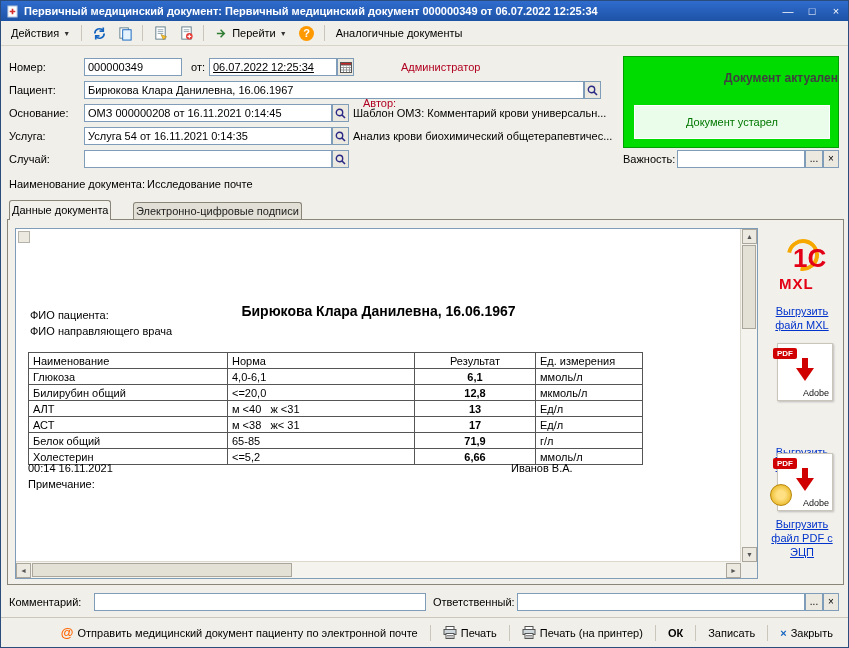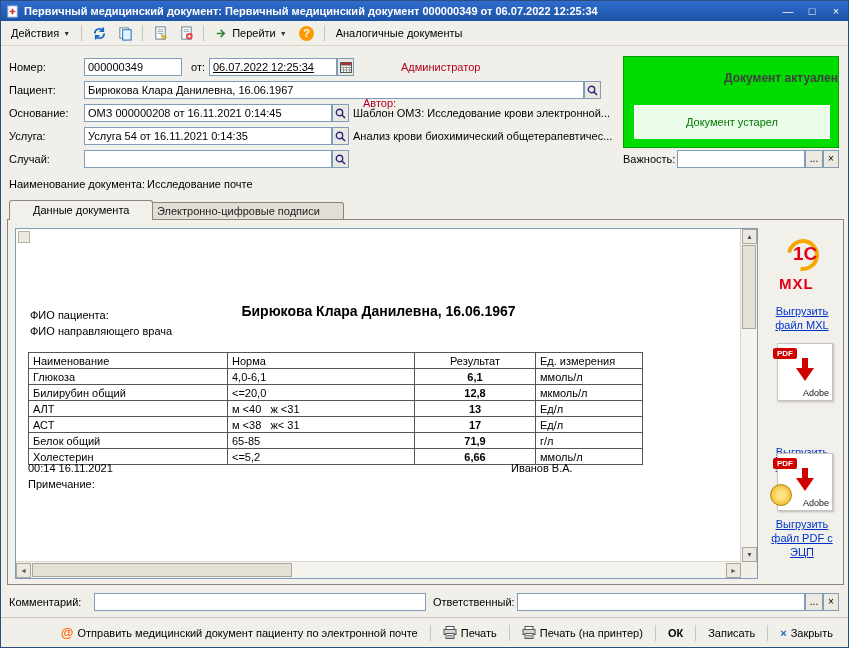--- a/index.html
+++ b/index.html
@@ -29,21 +29,21 @@
   .sbtn{position:absolute;height:18px;box-sizing:border-box;border:1px solid #7f9db9;background:#ece9e0;
         display:flex;align-items:center;justify-content:center;cursor:pointer;font-size:10px;line-height:10px;padding:0;}
   
   .status{position:absolute;left:622px;top:55px;width:216px;height:92px;background:#00dc00;border:1px solid #00a000;
           box-sizing:border-box;}
   .status-title{position:absolute;left:0;right:0;top:14px;text-align:right;font-weight:bold;font-size:12px;color:#404040;}
   .status-btn{position:absolute;left:10px;top:48px;width:194px;height:32px;background:#eafcea;border:1px solid #ffffff;
               color:#007700;display:flex;align-items:center;justify-content:center;font-size:11px;cursor:pointer;}
   
   .tab{position:absolute;box-sizing:border-box;border:1px solid #898579;border-bottom:none;border-radius:3px 3px 0 0;
-       padding:0 23px;font-size:11px;cursor:pointer;white-space:nowrap;text-align:center;}
+       padding:0 2px;font-size:11px;cursor:pointer;white-space:nowrap;text-align:center;}
   .tab.active{top:199px;height:20px;line-height:19px;background:#f2f0ea;z-index:3;}
   .tab.inactive{top:201px;height:18px;line-height:17px;background:#e2dfd6;color:#222;z-index:1;}
   .tabpage{position:absolute;left:6px;top:218px;width:837px;height:366px;border:1px solid #898579;background:#f2f0ea;
            box-sizing:border-box;z-index:2;}
   
   .docouter{position:absolute;left:14px;top:227px;width:743px;height:351px;border:1px solid #7f9db9;background:#f1efe9;
             box-sizing:border-box;z-index:4;}
   .docwhite{position:absolute;left:0;top:0;right:16px;bottom:16px;background:#fff;overflow:hidden;}
   .corner-mark{position:absolute;left:2px;top:2px;width:10px;height:10px;background:#ece9e0;border:1px solid #b5b2a8;}
   .doc-abs{position:absolute;white-space:nowrap;}
@@ -58,21 +58,21 @@
   .sbtrack-h{position:absolute;left:0;bottom:0;height:16px;right:16px;background:#f5f3ee;border-top:1px solid #dcd8ce;}
   .sbb{position:absolute;width:15px;height:15px;box-sizing:border-box;border:1px solid #aaa69c;background:#ece9e0;
        color:#555;font-size:7px;display:flex;align-items:center;justify-content:center;cursor:pointer;}
   .sbthumb{position:absolute;box-sizing:border-box;border:1px solid #aaa69c;background:#e3e0d6;cursor:pointer;}
   .sbcorner{position:absolute;right:0;bottom:0;width:16px;height:16px;background:#f1efe9;}
   
   .xcol{position:absolute;z-index:4;}
   .xlink{color:#0033cc;text-decoration:underline;cursor:pointer;font-size:11px;text-align:center;line-height:14px;}
   .mxl-ring{position:absolute;left:20px;top:0px;width:32px;height:32px;border:4px solid #f7a800;border-left-color:transparent;
             border-radius:50%;transform:rotate(-35deg);box-sizing:border-box;}
-  .mxl-1c{position:absolute;left:26px;top:4px;font-size:19px;font-weight:bold;color:#e30016;}
+  .mxl-1c{position:absolute;left:26px;top:4px;font-size:26px;font-weight:bold;color:#e30016;}
   .mxl-word{position:absolute;left:12px;top:36px;font-size:15px;font-weight:bold;color:#e30016;letter-spacing:1px;}
   .pdfbox{position:absolute;width:54px;height:56px;background:#fff;border:1px solid #c9c5bb;box-shadow:1px 1px 2px #bbb;}
   .pdftag{position:absolute;left:-5px;top:4px;background:#d10000;color:#fff;font-size:8px;font-weight:bold;
           padding:1px 4px;border-radius:2px;}
   .pdfarrow{position:absolute;left:16px;top:14px;}
   .adobe{position:absolute;right:3px;bottom:2px;font-size:9px;color:#111;}
   .seal{position:absolute;left:-8px;bottom:4px;width:20px;height:20px;border-radius:50%;
         background:radial-gradient(circle,#ffe082 30%,#e0a800);border:1px solid #b8860b;}
   
   .bbar{position:absolute;left:0;right:0;bottom:0;height:30px;border-top:1px solid #cac6bc;background:#f1efe9;
@@ -189,21 +189,21 @@
   </span>
 
   <span class="lbl" style="left:8px;top:103px;">Основание:</span>
   <input class="inp" style="left: 83px; top: 103px; width: 248px;" value="ОМЗ 000000208 от 16.11.2021 0:14:45">
   <span class="sbtn" style="left:331px;top:103px;width:17px;">
     <svg width="11" height="11" viewBox="0 0 11 11">
         <circle cx="4.5" cy="4.5" r="3.2" fill="none" stroke="#2a2a86" stroke-width="1.4"></circle>
         <line x1="7" y1="7" x2="10" y2="10" stroke="#2a2a86" stroke-width="1.6"></line>
       </svg>
   </span>
-  <span class="lbl" style="left:352px;top:103px;">Шаблон ОМЗ: Исследование крови электронной...</span>
+  <span class="lbl" style="left:352px;top:103px;">Шаблон ОМЗ: Комментарий крови универсальн...</span>
 
   <span class="lbl" style="left:8px;top:126px;">Услуга:</span>
   <input class="inp" style="left: 83px; top: 126px; width: 248px;" value="Услуга 54 от 16.11.2021 0:14:35">
   <span class="sbtn" style="left:331px;top:126px;width:17px;">
     <svg width="11" height="11" viewBox="0 0 11 11">
         <circle cx="4.5" cy="4.5" r="3.2" fill="none" stroke="#2a2a86" stroke-width="1.4"></circle>
         <line x1="7" y1="7" x2="10" y2="10" stroke="#2a2a86" stroke-width="1.6"></line>
       </svg>
   </span>
   <span class="lbl" style="left:352px;top:126px;">Анализ крови биохимический общетерапевтичес...</span>

